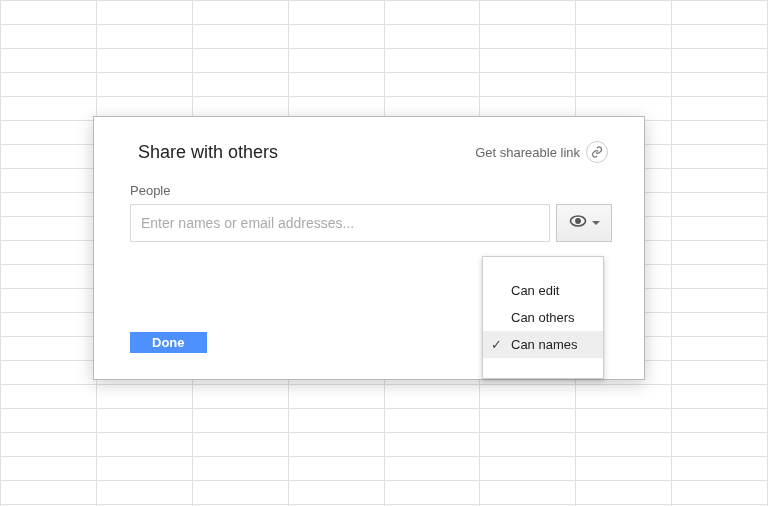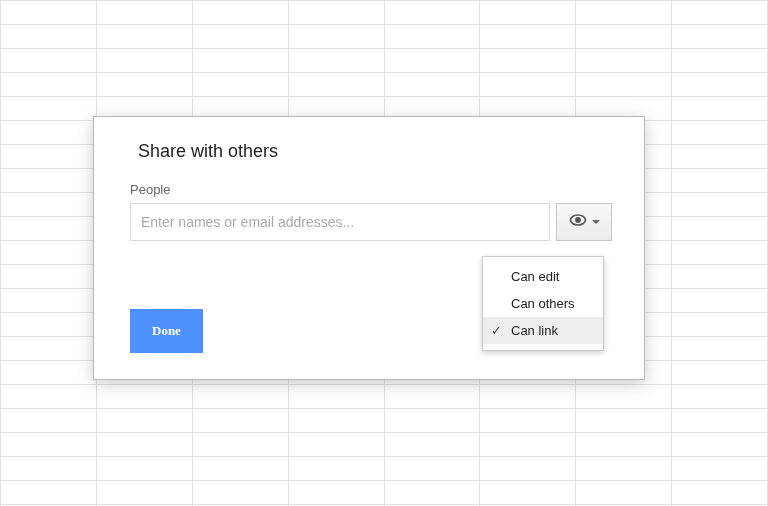--- a/index.html
+++ b/index.html
@@ -110,21 +110,21 @@
     }
     .dropdown {
       position: absolute;
       left: 482px;
       top: 256px;
       width: 122px;
       background: #fff;
       border: 1px solid #ccc;
       box-shadow: 0 2px 6px rgba(0,0,0,.2);
       z-index: 10;
-      padding: 6px 0;
+      padding: 20px 0;
     }
     .dropdown-item {
       height: 27px;
       display: flex;
       align-items: center;
       font-size: 13px;
       color: #222;
       padding: 0 8px 0 28px;
       position: relative;
       cursor: pointer;
@@ -134,29 +134,28 @@
       content: "✓";
       position: absolute;
       left: 8px;
       color: #444;
       font-size: 13px;
     }
     .done-button {
       position: absolute;
       left: 36px;
       bottom: 26px;
-      height: 44px;
+      height: 21px;
       padding: 0 22px;
       background: #4d90fe;
       color: #fff;
       border: none;
       font-size: 13px;
       font-weight: bold;
       cursor: pointer;
-      font-family: Liberation Serif, serif;
     }
   </style>
 </head>
 <body>
 
 <div class="spreadsheet-grid">
   <table>
     <tbody id="grid-body">
         <tr>
           <td></td>
@@ -378,20 +377,29 @@
           <td></td>
           <td></td>
         </tr>
       </tbody>
   </table>
 </div>
 
 <div class="dialog">
   <div class="dialog-header">
     <h2 class="dialog-title">Share with others</h2>
+    <div class="shareable-link">
+      <span>Get shareable link</span>
+      <span class="link-icon-circle">
+        <svg width="12" height="12" viewBox="0 0 24 24" fill="none" stroke="currentColor" stroke-width="2.5">
+          <path d="M10 13a5 5 0 0 0 7 0l3-3a5 5 0 0 0-7-7l-1 1"></path>
+          <path d="M14 11a5 5 0 0 0-7 0l-3 3a5 5 0 0 0 7 7l1-1"></path>
+        </svg>
+      </span>
+    </div>
   </div>
 
   <div class="people-section">
     <div class="people-label">People</div>
     <div class="people-row">
       <input class="people-input" type="text" placeholder="Enter names or email addresses..." style="">
       <div class="perm-button">
         <span>
           <svg width="20" height="20" viewBox="0 0 24 24" fill="none" stroke="#555" stroke-width="2">
             <ellipse cx="12" cy="12" rx="9" ry="6"></ellipse>
@@ -402,14 +410,14 @@
       </div>
     </div>
   </div>
 
   <button class="done-button">Done</button>
 </div>
 
 <div class="dropdown" id="perm-dropdown">
     <div class="dropdown-item">Can edit</div>
     <div class="dropdown-item">Can others</div>
-    <div class="dropdown-item selected">Can link</div>
+    <div class="dropdown-item selected">Can names</div>
   </div>
 
 </body></html>

